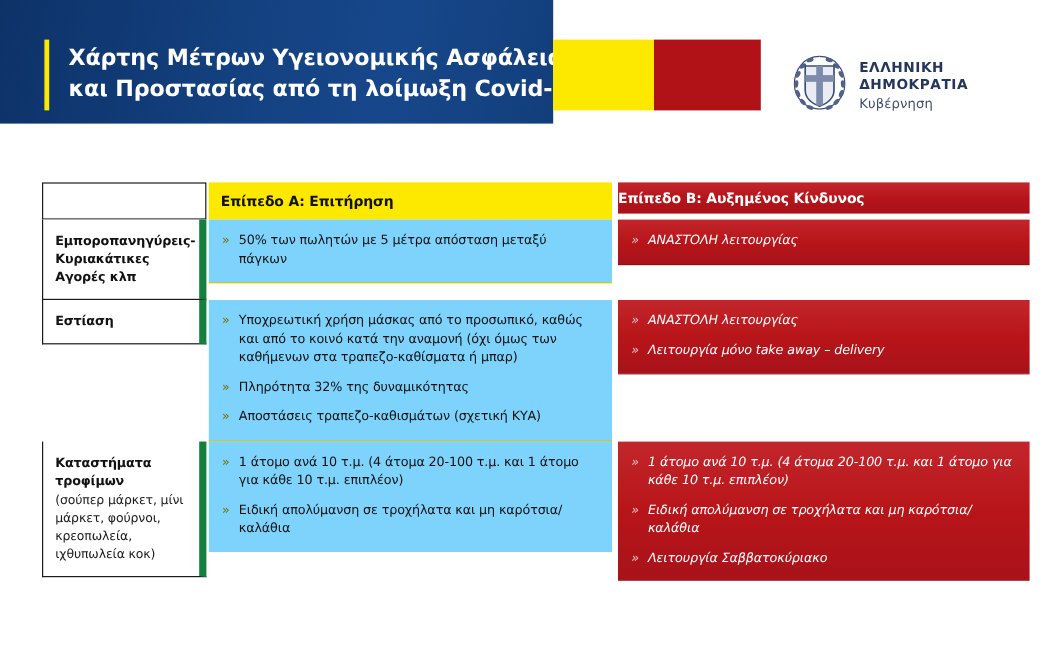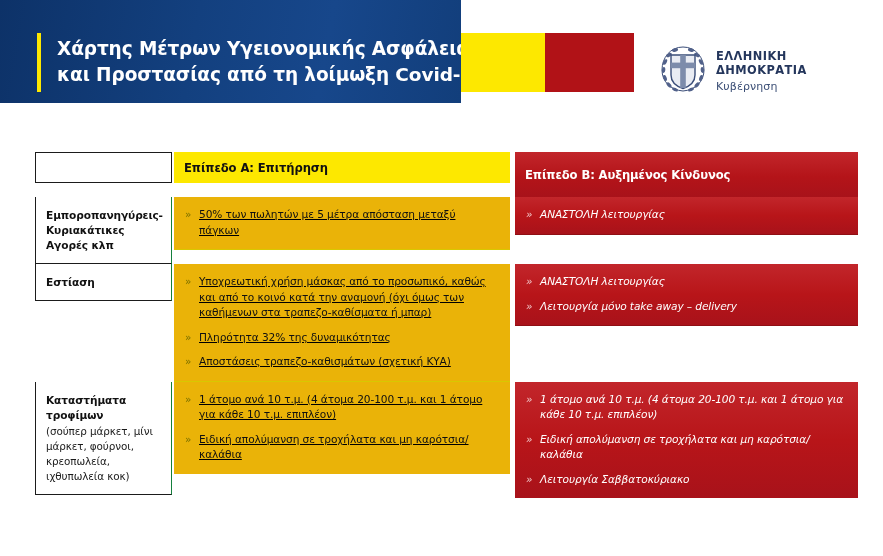--- a/index.html
+++ b/index.html
@@ -110,54 +110,52 @@
   }
   .hdrrow .c-a {
     background: #fde800;
     height: 31px;
     box-sizing: border-box;
     display: flex; align-items: center;
     padding-left: 10px;
   }
   .hdrrow .c-b {
     background: linear-gradient(180deg,#c2262b 0%, #b41419 55%, #a8121a 100%);
-    height: 45px;
+    height: 26px;
     box-sizing: border-box;
     display: flex; align-items: center;
-    padding-left: 10px;
   }
   .hdr-a-text {
     color: #111111;
     font-size: 11.6px;
     font-weight: bold;
     letter-spacing: -0.1px;
   }
   .hdr-b-text {
     color: #ffffff;
     font-size: 11.6px;
     font-weight: bold;
     letter-spacing: -0.1px;
   }
 
   
   .brow .c-label {
     border-left: 1px solid #1b1b1b;
-    border-right: 1px solid #15803d;
+    border-right: 6px solid #15803d;
     border-bottom: 1px solid #1b1b1b;
     background: #ffffff;
     box-sizing: border-box;
     padding: 11px 9px 10px 10px;
   }
   .brow.first .c-label { border-top: none; }
   .brow .c-a {
-    background: #eab308;
+    background: #7dd3fc;
     box-sizing: border-box;
     padding: 10px 12px 11px 10px;
     border-bottom: 1px solid #d9c700;
-    text-decoration: underline;
   }
   .brow .c-b {
     background: linear-gradient(180deg,#c2262b 0%, #b81519 50%, #a8121a 100%);
     box-sizing: border-box;
     padding: 10px 12px 11px 10px;
     border-bottom: 1px solid #8f0f14;
     font-style: italic;
   }
   .brow.last .c-a { border-bottom: none; }
   .brow.last .c-b { border-bottom: none; }

